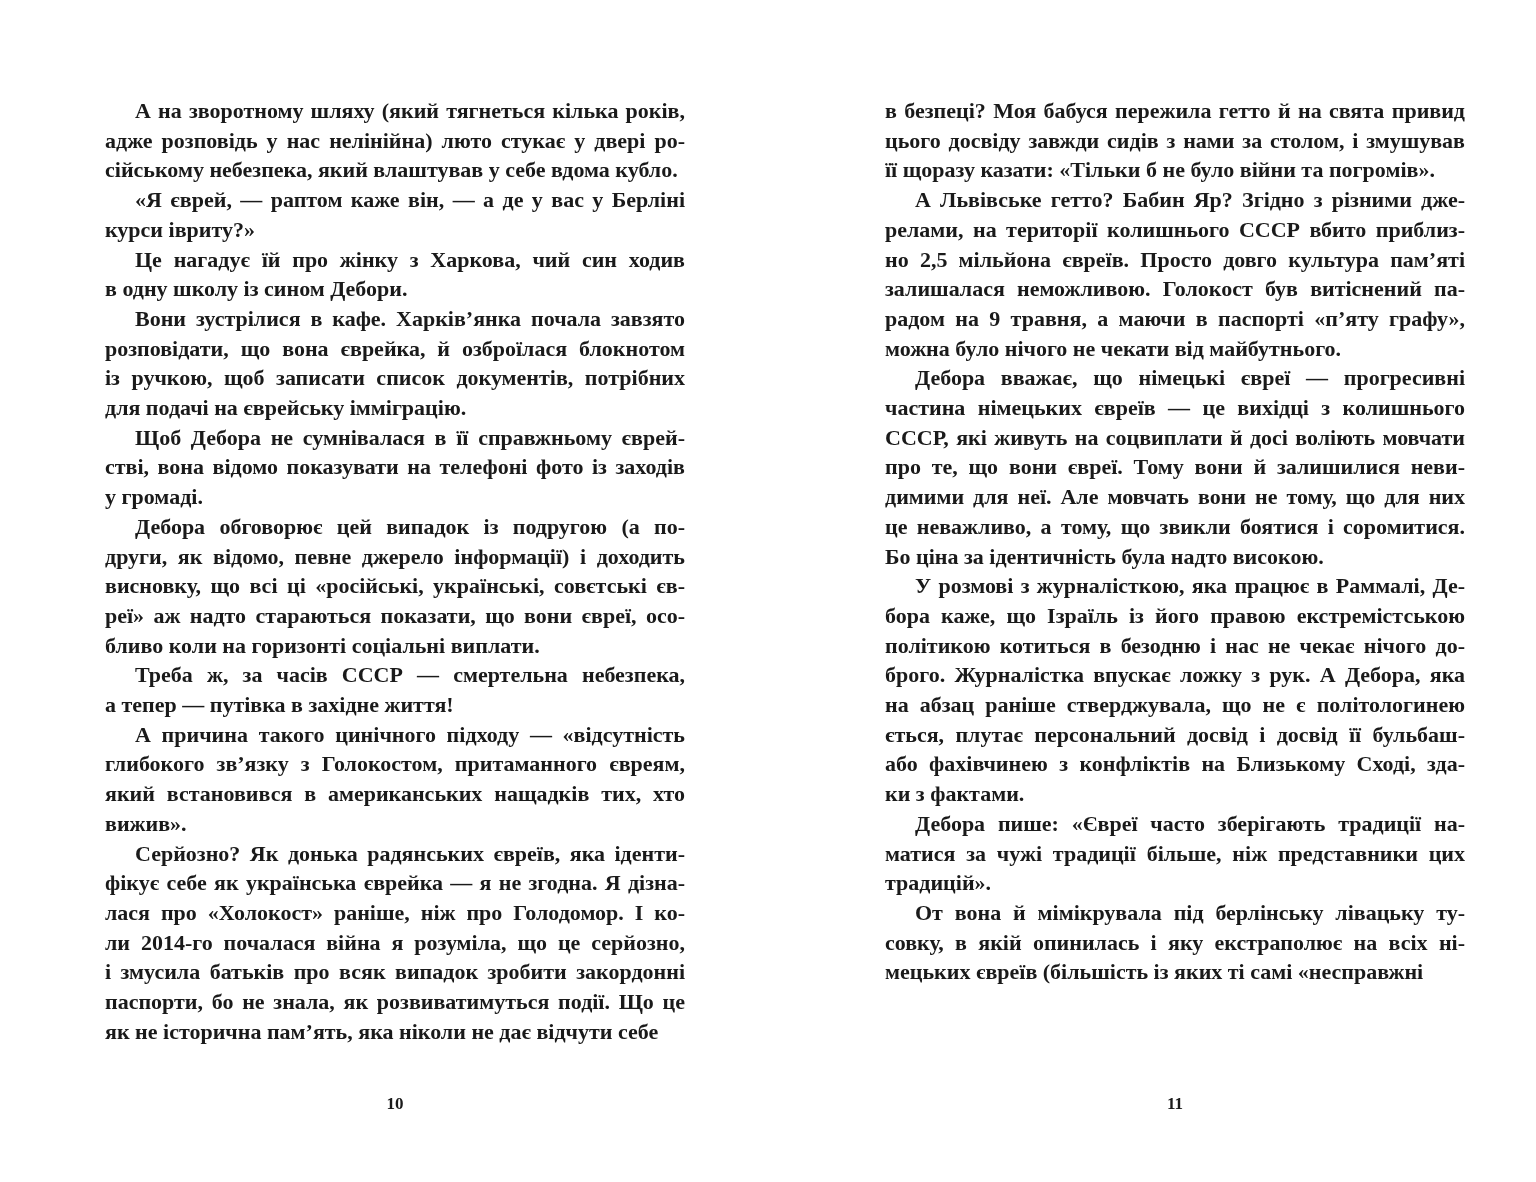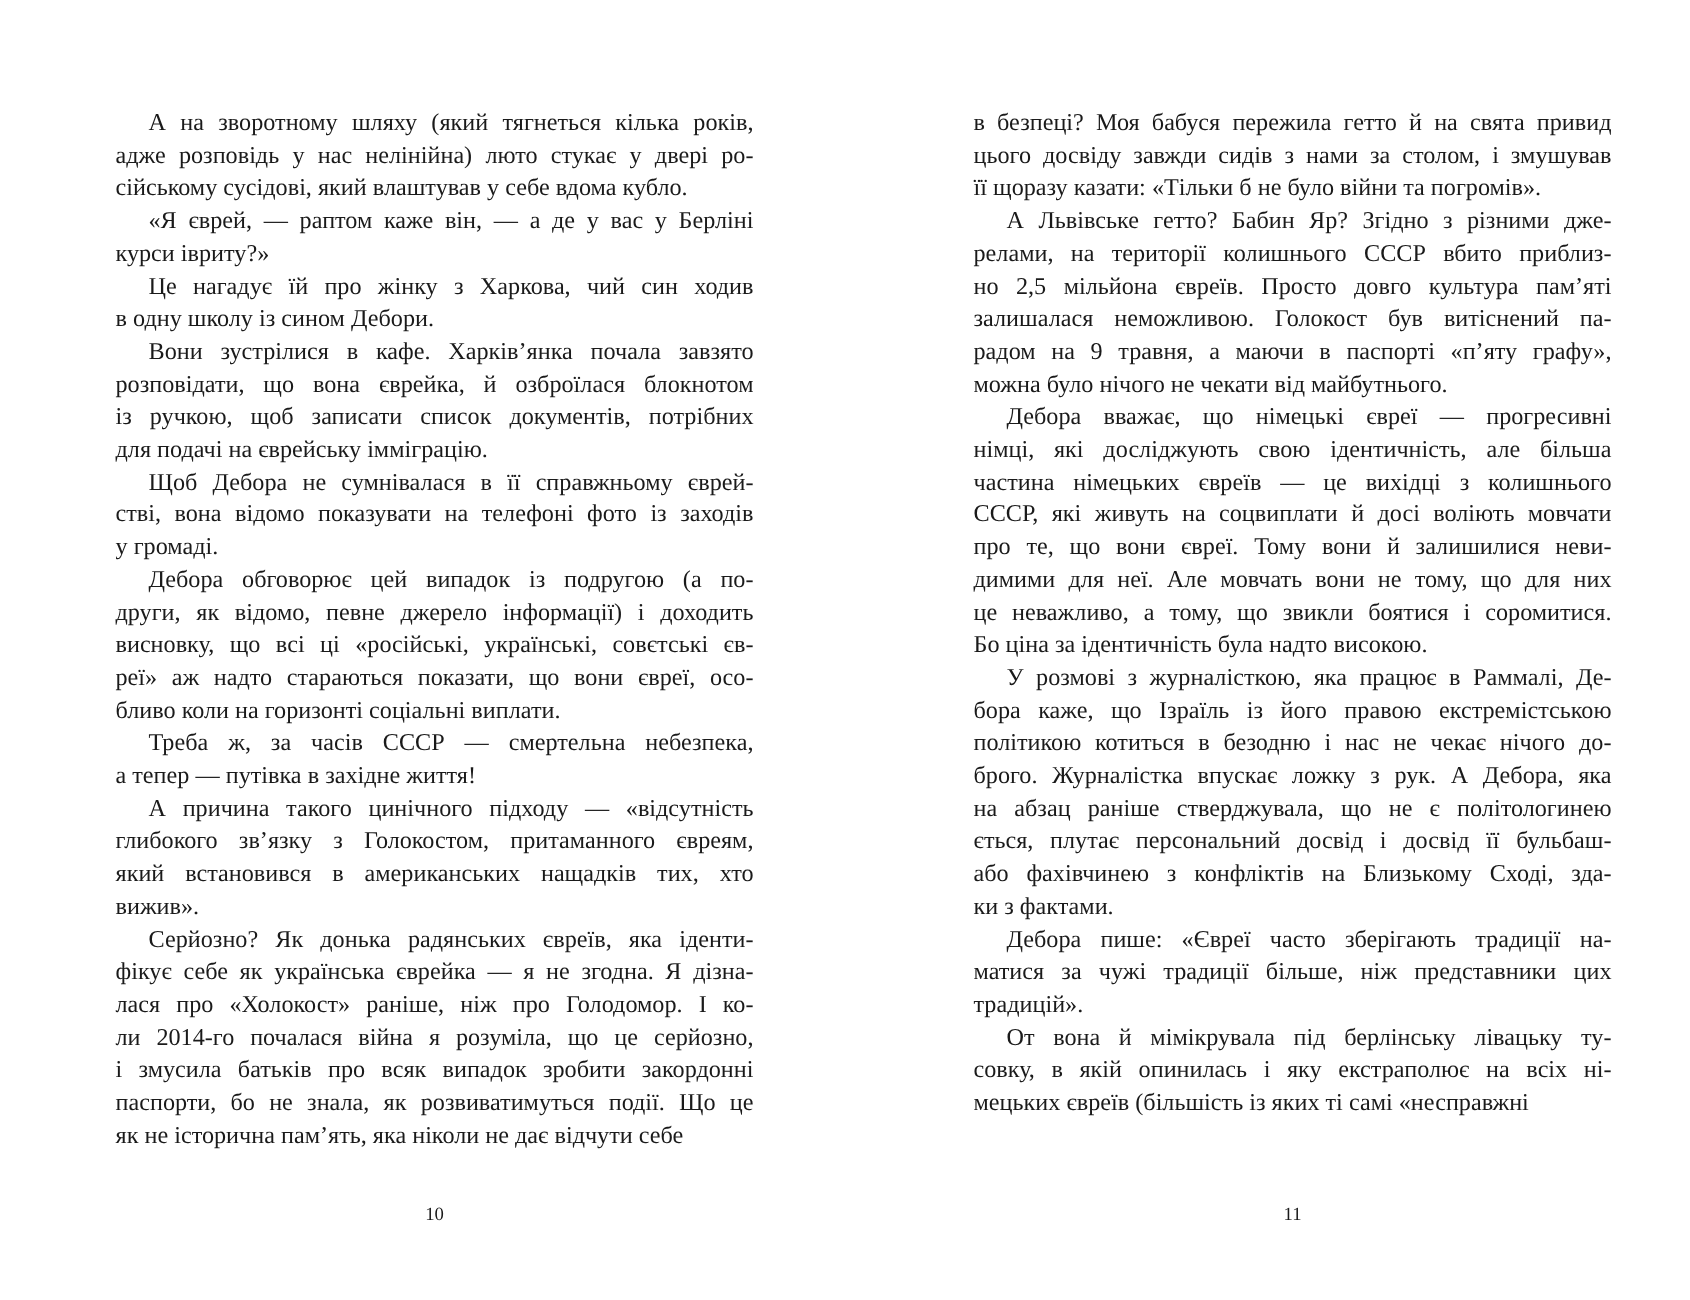--- a/index.html
+++ b/index.html
@@ -13,20 +13,21 @@
     height: 1182px;
     font-family: "Liberation Serif", serif;
     color: #1a1a1a;
     overflow: hidden;
   }
   .book-page {
     position: absolute;
     top: 0;
     width: 768px;
     height: 1182px;
+    font-weight: bold;
   }
   .book-page.left  { left: 0; }
   .book-page.right { left: 768px; }
 
   .textblock {
     position: absolute;
     top: 96px;
     width: 580px;
     font-size: 22px;
     line-height: 29.7px;
@@ -59,21 +60,21 @@
   .book-page.left  .pagenum { left: 105px; }
   .book-page.right .pagenum { left: 117px; }
 </style>
 </head>
 <body>
 
 <section class="book-page left">
   <div class="textblock">
       <div class="line indent">А на зворотному шляху (який тягнеться кілька років,</div>
       <div class="line">адже розповідь у нас нелінійна) люто стукає у двері ро-</div>
-      <div class="line last">сійському сусідові, який влаштував у себе вдома кубло.</div>
+      <div class="line last">сійському небезпека, який влаштував у себе вдома кубло.</div>
       <div class="line indent">«Я єврей, — раптом каже він, — а де у вас у Берліні</div>
       <div class="line last">курси івриту?»</div>
       <div class="line indent">Це нагадує їй про жінку з Харкова, чий син ходив</div>
       <div class="line last">в одну школу із сином Дебори.</div>
       <div class="line indent">Вони зустрілися в кафе. Харків’янка почала завзято</div>
       <div class="line">розповідати, що вона єврейка, й озброїлася блокнотом</div>
       <div class="line">із ручкою, щоб записати список документів, потрібних</div>
       <div class="line last">для подачі на єврейську імміграцію.</div>
       <div class="line indent">Щоб Дебора не сумнівалася в її справжньому єврей-</div>
       <div class="line">стві, вона відомо показувати на телефоні фото із заходів</div>
@@ -105,21 +106,20 @@
       <div class="line">в безпеці? Моя бабуся пережила гетто й на свята привид</div>
       <div class="line">цього досвіду завжди сидів з нами за столом, і змушував</div>
       <div class="line last">її щоразу казати: «Тільки б не було війни та погромів».</div>
       <div class="line indent">А Львівське гетто? Бабин Яр? Згідно з різними дже-</div>
       <div class="line">релами, на території колишнього СССР вбито приблиз-</div>
       <div class="line">но 2,5 мільйона євреїв. Просто довго культура пам’яті</div>
       <div class="line">залишалася неможливою. Голокост був витіснений па-</div>
       <div class="line">радом на 9 травня, а маючи в паспорті «п’яту графу»,</div>
       <div class="line last">можна було нічого не чекати від майбутнього.</div>
       <div class="line indent">Дебора вважає, що німецькі євреї — прогресивні</div>
-      <div class="line">німці, які досліджують свою ідентичність, але більша</div>
       <div class="line">частина німецьких євреїв — це вихідці з колишнього</div>
       <div class="line">СССР, які живуть на соцвиплати й досі воліють мовчати</div>
       <div class="line">про те, що вони євреї. Тому вони й залишилися неви-</div>
       <div class="line">димими для неї. Але мовчать вони не тому, що для них</div>
       <div class="line">це неважливо, а тому, що звикли боятися і соромитися.</div>
       <div class="line last">Бо ціна за ідентичність була надто високою.</div>
       <div class="line indent">У розмові з журналісткою, яка працює в Раммалі, Де-</div>
       <div class="line">бора каже, що Ізраїль із його правою екстремістською</div>
       <div class="line">політикою котиться в безодню і нас не чекає нічого до-</div>
       <div class="line">брого. Журналістка впускає ложку з рук. А Дебора, яка</div>

